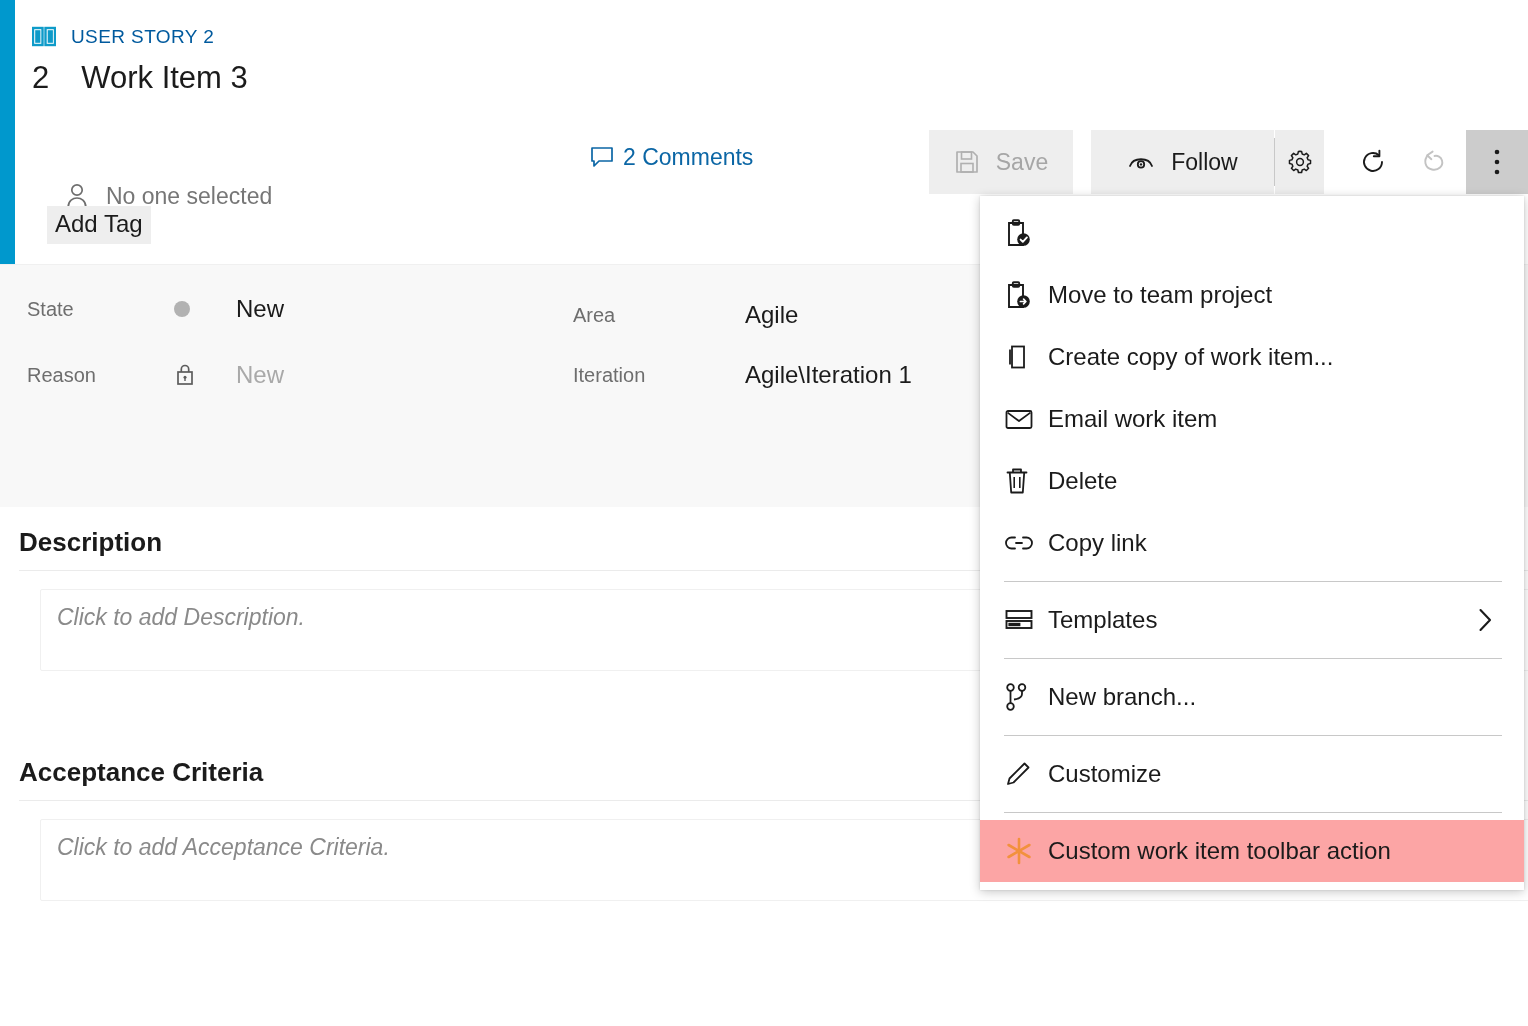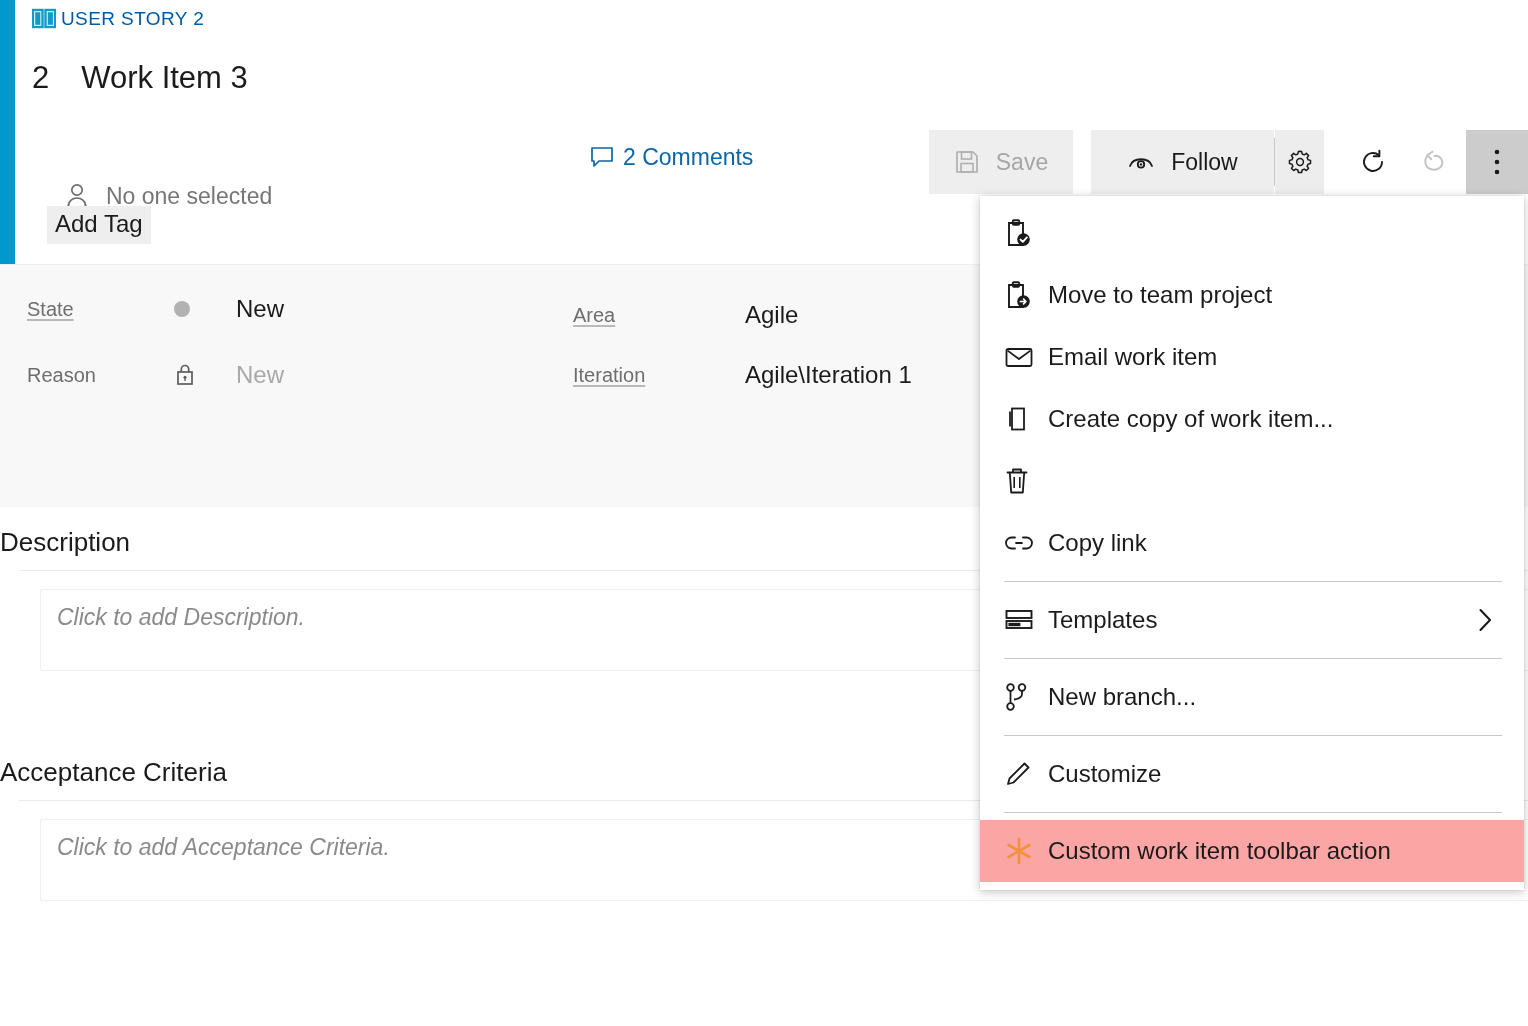--- a/index.html
+++ b/index.html
@@ -27,22 +27,22 @@
   
   .header {
     position: absolute;
     left: 15px; top: 0;
     width: 1513px;
     height: 264px;
     background: #ffffff;
   }
   .wit-type-row {
     position: absolute;
-    left: 17px; top: 8px;
-    display: flex; align-items: center; gap: 5px;
+    left: 17px; top: 26px;
+    display: flex; align-items: center; gap: 15px;
   }
   .book-icon { display:block; }
   .wit-type-label {
     color: #005a9e;
     font-size: 19px;
     letter-spacing: .4px;
     font-weight: 400;
     white-space: nowrap;
   }
   .title-row {
@@ -143,21 +143,20 @@
     background: #f8f8f8;
     border-top: 1px solid #f0f0f0;
   }
   .field {
     position: absolute;
     display: flex; align-items: center;
   }
   .field-label {
     font-size: 20px;
     color: #6e6e6e;
-    text-decoration: underline;
     text-decoration-color: #b9b9b9;
     text-underline-offset: 3px;
   }
   .field-label.plain { text-decoration: none; }
   .field-value {
     font-size: 24px;
     color: #1b1b1b;
     white-space: nowrap;
   }
   .field-value.muted { color: #a9a9a9; }
@@ -174,22 +173,23 @@
   #f-iteration { left: 573px; top: 96px;  }
 
   .fl-w   { width: 147px; }
   .dot-w  { width: 62px; display:flex; align-items:center; }
   .fl-w2  { width: 172px; }
 
   
   .section { position: absolute; left: 0; width: 1528px; }
   .section-title {
     font-size: 26px;
-    font-weight: normal;
-    color: #1b1b1b;
+    font-weight: bold;
+    color: #1b1b1b;
+    padding-left: 19px;
   }
   .section-rule {
     margin-top: 12px;
     height: 1px;
     background: #ebebeb;
     margin-left: 19px;
     margin-right: 0;
   }
   .rich-box {
     margin: 18px 0 0 40px;
@@ -446,47 +446,48 @@
           <rect x="8.8" y="2.2" width="6.4" height="4.6" rx="1" fill="none" stroke="#1b1b1b" stroke-width="1.9"></rect>
           <circle cx="19.5" cy="21.5" r="6.3" fill="#1b1b1b"></circle>
           <path d="M16.4 21.5 h5.4 M19.6 19.2 l2.3 2.3 -2.3 2.3" fill="none" stroke="#ffffff" stroke-width="1.7" stroke-linecap="round" stroke-linejoin="round"></path>
         </svg>
       </span>
       <span class="menu-label">Move to team project</span>
     </div>
 
     <div class="menu-item">
       <span class="menu-icon">
+        <svg width="28" height="28" viewBox="0 0 28 28">
+          <rect x="8" y="3.5" width="12" height="21" fill="none" stroke="#1b1b1b" stroke-width="1.8"></rect>
+          <path d="M6 6.5 V21.5" fill="none" stroke="#1b1b1b" stroke-width="1.8"></path>
+        </svg>
+      </span>
+      <span class="menu-label">Create copy of work item...</span>
+    </div>
+
+    <div class="menu-item">
+      <span class="menu-icon">
         <svg width="30" height="24" viewBox="0 0 30 24">
           <rect x="2.5" y="4" width="25" height="17" rx="1.5" fill="none" stroke="#1b1b1b" stroke-width="1.8"></rect>
           <path d="M3.6 5.6 L15 14 L26.4 5.6" fill="none" stroke="#1b1b1b" stroke-width="1.8" stroke-linejoin="round"></path>
         </svg>
       </span>
       <span class="menu-label">Email work item</span>
-    </div>
-
-    <div class="menu-item">
-      <span class="menu-icon">
-        <svg width="28" height="28" viewBox="0 0 28 28">
-          <rect x="8" y="3.5" width="12" height="21" fill="none" stroke="#1b1b1b" stroke-width="1.8"></rect>
-          <path d="M6 6.5 V21.5" fill="none" stroke="#1b1b1b" stroke-width="1.8"></path>
-        </svg>
-      </span>
-      <span class="menu-label">Create copy of work item...</span>
     </div>
 
     <div class="menu-item">
       <span class="menu-icon">
         <svg width="26" height="30" viewBox="0 0 26 30">
           <path d="M3.5 6.5 H22.5" fill="none" stroke="#1b1b1b" stroke-width="1.8" stroke-linecap="round"></path>
           <path d="M9 6.5 V3.5 h8 v3" fill="none" stroke="#1b1b1b" stroke-width="1.8" stroke-linejoin="round"></path>
           <path d="M5.8 6.8 L7.2 26.5 h11.6 L20.2 6.8" fill="none" stroke="#1b1b1b" stroke-width="1.8" stroke-linejoin="round"></path>
           <path d="M10.2 11 V22 M15.8 11 V22" fill="none" stroke="#1b1b1b" stroke-width="1.6"></path>
         </svg>
       </span>
+      <span class="menu-label">Delete</span>
     </div>
 
     <div class="menu-item">
       <span class="menu-icon">
         <svg width="30" height="20" viewBox="0 0 30 20">
           <path d="M12 10 H18" fill="none" stroke="#1b1b1b" stroke-width="1.8" stroke-linecap="round"></path>
           <path d="M11 4.5 H7.5 a5.5 5.5 0 0 0 0 11 H11" fill="none" stroke="#1b1b1b" stroke-width="1.8" stroke-linecap="round"></path>
           <path d="M19 4.5 H22.5 a5.5 5.5 0 0 1 0 11 H19" fill="none" stroke="#1b1b1b" stroke-width="1.8" stroke-linecap="round"></path>
         </svg>
       </span>

